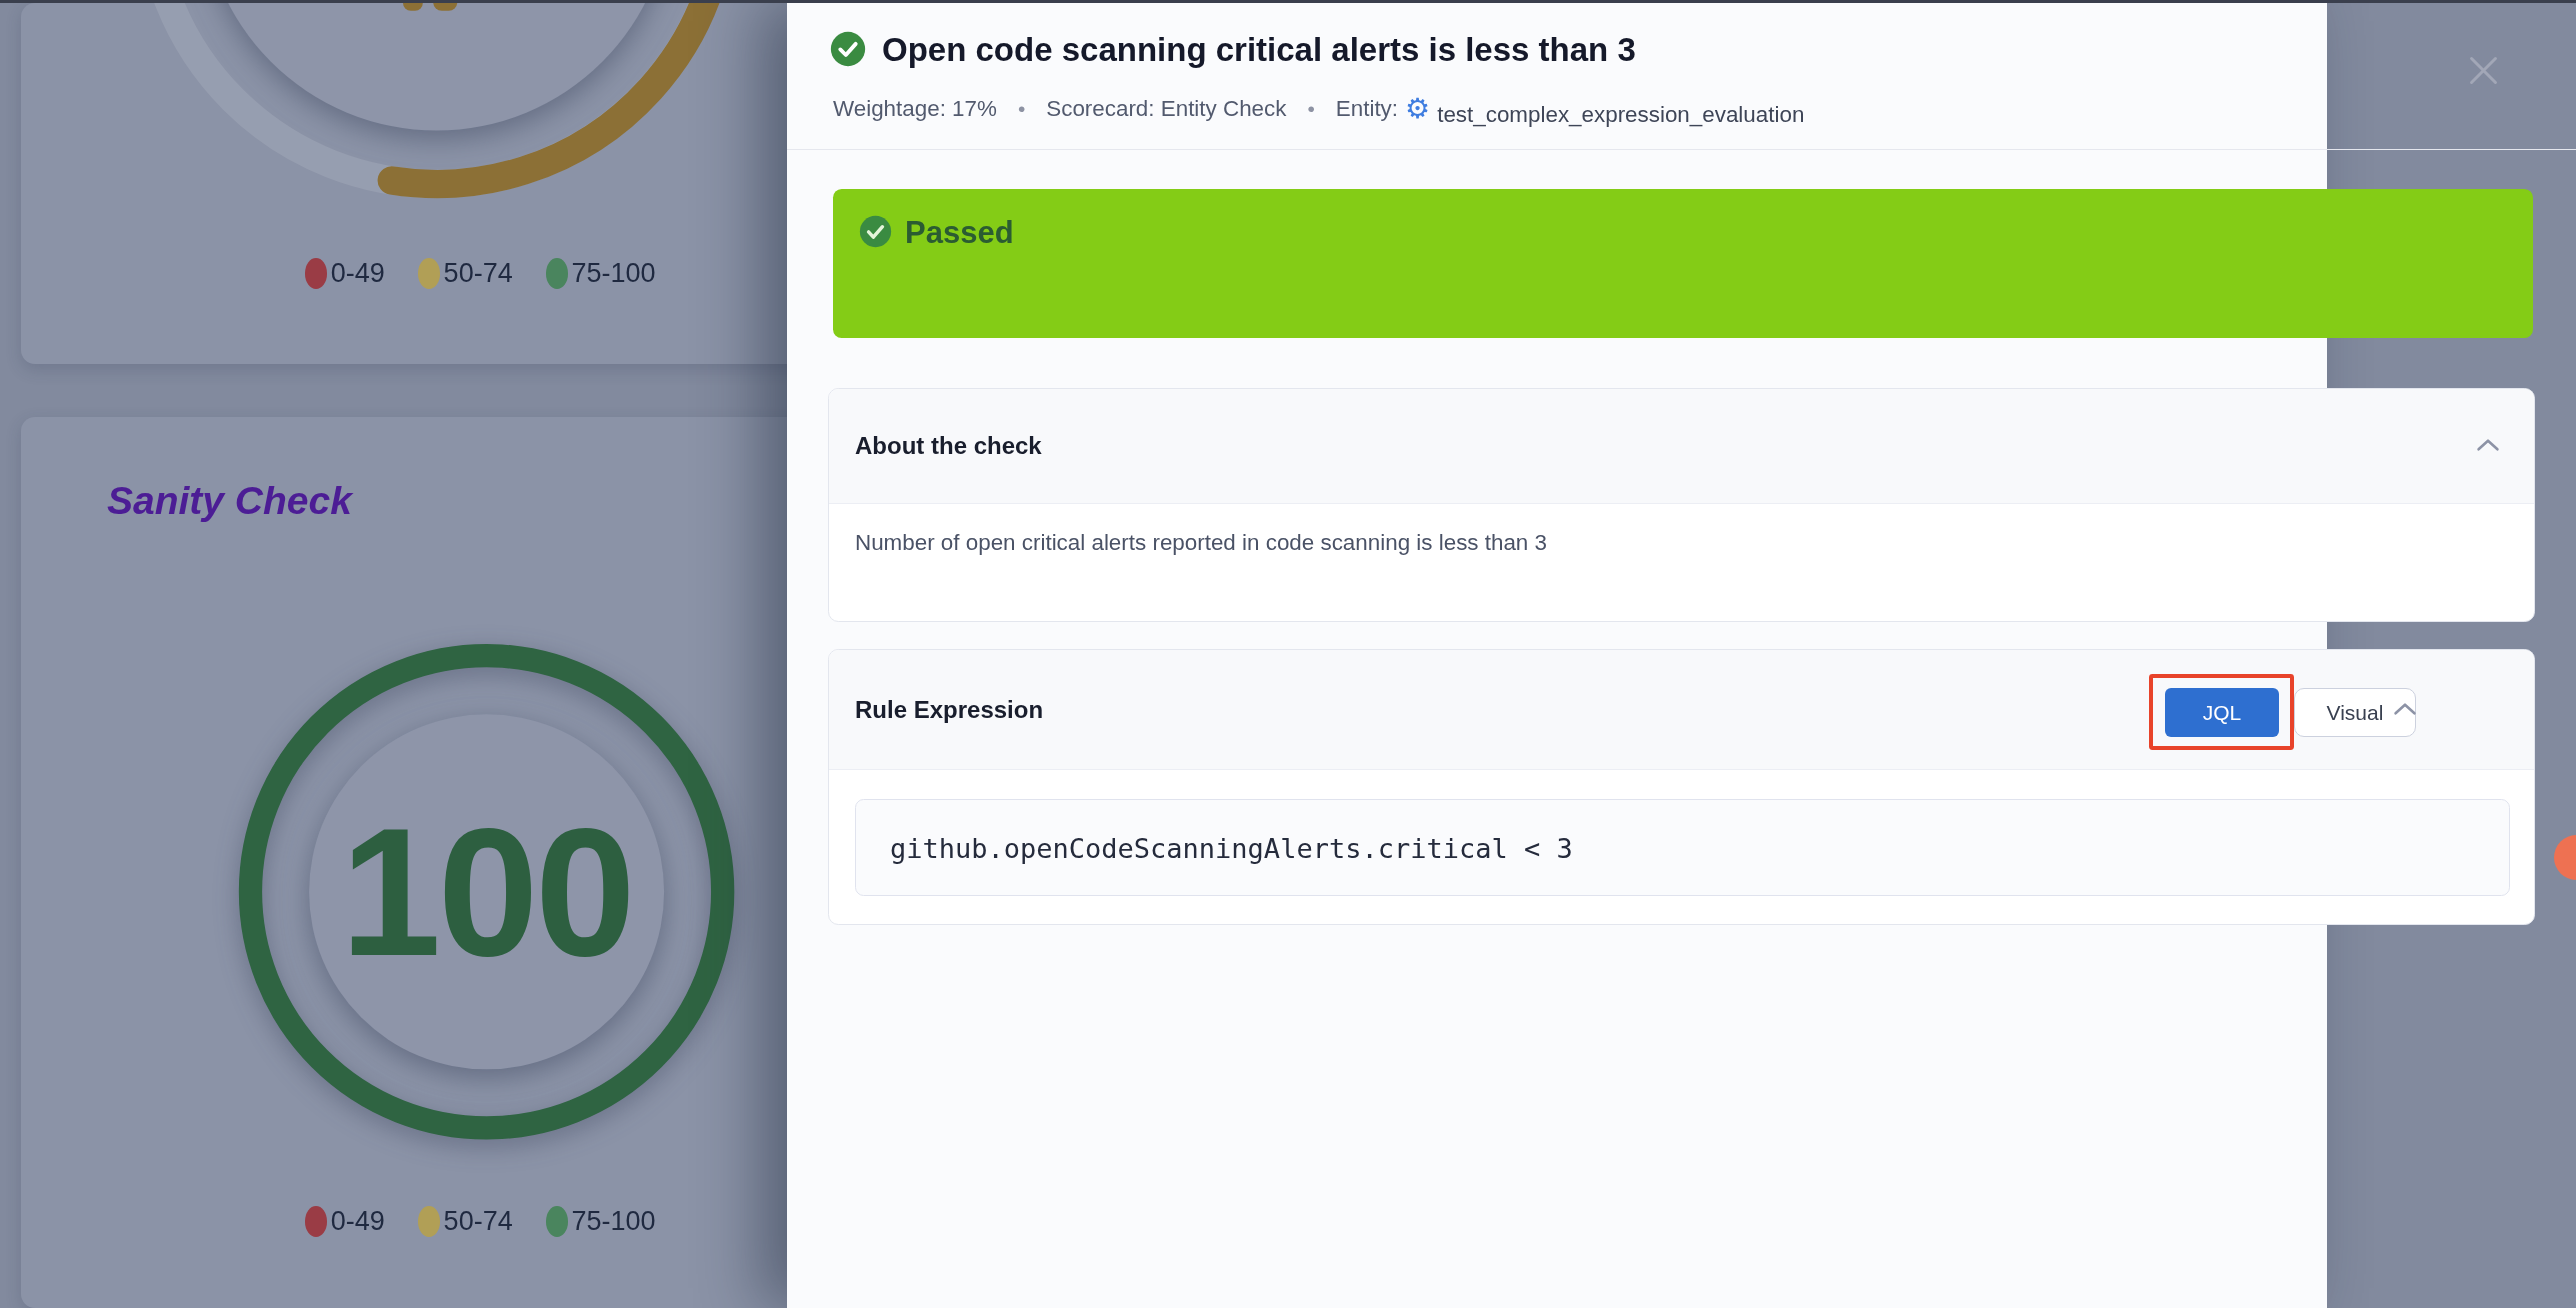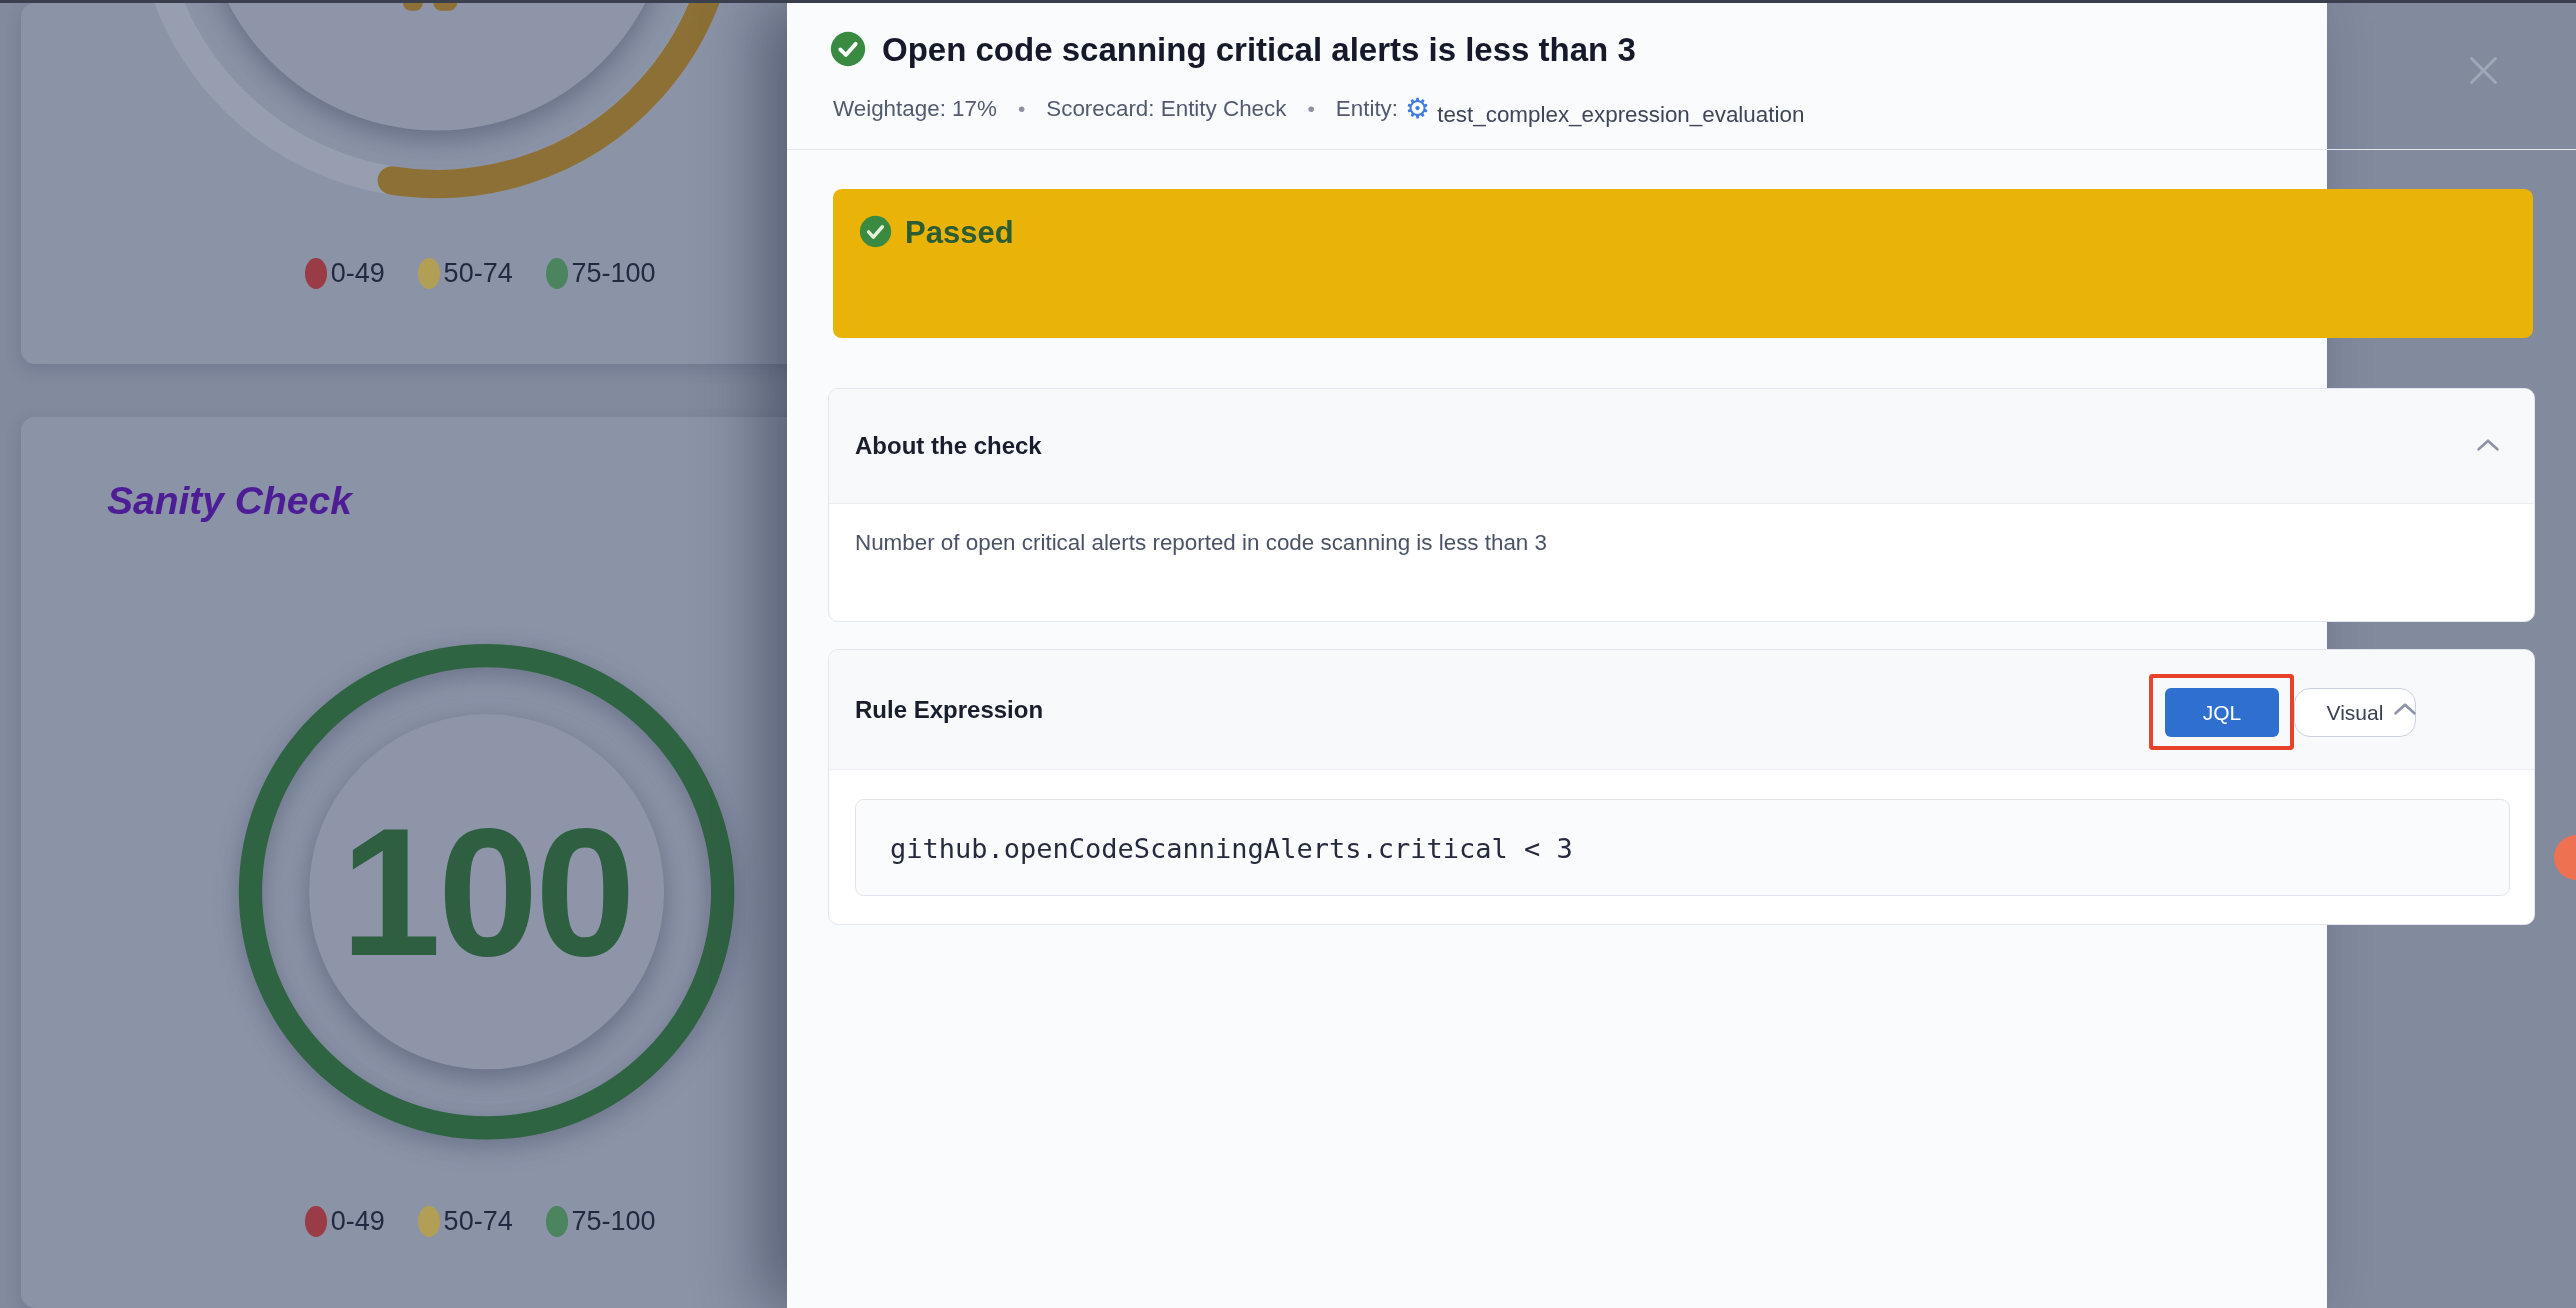--- a/index.html
+++ b/index.html
@@ -29,40 +29,40 @@
   .modal-check-icon { position:absolute; left:43px; top:31px; width:36px; height:36px; }
   .modal-title { position:absolute; left:95px; top:29px; font-size:33px; font-weight:700; color:#15192a; line-height:41px; }
   .meta-row { position:absolute; left:46px; top:90px; display:flex; align-items:center; gap:21px; font-size:22.4px; color:#525a6e; }
   .meta-bullet { color:#8d92a3; font-size:21px; }
   .meta-entity { display:flex; align-items:center; gap:7px; }
   .gear-icon { color:#3f7de0; font-size:28px; line-height:28px; }
   .meta-entity-value { color:#3e4557;margin-top:12px; }
   .close-btn { position:absolute; left:1676px; top:50px; width:41px; height:41px; background:none; border:none; cursor:pointer; }
   .header-divider { position:absolute; left:0; top:149px; width:1789px; height:0.9px; background:#e5e7ee; }
 
-  .passed-banner { position:absolute; left:46px; top:189px; width:1700px; height:149px; background:#eab308; border-radius:8.6px; }
+  .passed-banner { position:absolute; left:46px; top:189px; width:1700px; height:149px; background:#84cc16; border-radius:8.6px; }
   .passed-icon { position:absolute; left:26px; top:26px; width:33px; height:33px; }
   .passed-title { position:absolute; left:72px; top:26px; font-size:31px; font-weight:700; color:#2b5c32; }
   .passed-desc { position:absolute; left:26px; top:100px; font-size:22.4px; color:#49536a; }
 
   .section-card { position:absolute; left:41px; width:1707px; background:#ffffff; border:0.9px solid #e3e6ee; border-radius:10.3px; overflow:hidden; }
   .about-card { top:388px; height:234px; }
   .rule-card { top:649px; height:276px; }
   .sec-head { position:absolute; left:0; top:0; width:100%; background:#f8f9fb; border-bottom:0.9px solid #eceef4; }
   .about-card .sec-head { height:115px; }
   .rule-card .sec-head { height:120px; }
   .sec-title { position:absolute; left:26px; top:50%; transform:translateY(-50%); font-size:24px; font-weight:700; color:#191e2d; }
   .chevron-btn { position:absolute; background:none; border:none; cursor:pointer; width:34px; height:34px; }
   .about-card .chevron-btn { right:29px; top:40px; }
   .rule-card .chevron-btn { right:112px; top:43px; }
   .about-body { position:absolute; left:26px; top:141px; font-size:22.4px; color:#4a5266; }
 
   .jql-annotation { position:absolute; left:1320px; top:24px; width:145px; height:76px; border:4.3px solid #e8432a; border-radius:3.4px; z-index:3; }
   .jql-btn { position:absolute; left:1336px; top:38px; width:114px; height:49px; background:#2e6fd0; color:#ffffff; border:none; border-radius:6px; font-size:21px; font-family:"Liberation Sans", sans-serif; cursor:pointer; }
-  .visual-btn { position:absolute; left:1465px; top:38px; width:122px; height:49px; background:#ffffff; color:#394050; border:0.9px solid #ccd1de; border-radius:16px; font-size:21px; font-family:"Liberation Sans", sans-serif; cursor:pointer; }
+  .visual-btn { position:absolute; left:1465px; top:38px; width:122px; height:49px; background:#ffffff; color:#394050; border:0.9px solid #ccd1de; border-radius:10px; font-size:21px; font-family:"Liberation Sans", sans-serif; cursor:pointer; }
   .code-box { position:absolute; left:26px; top:149px; width:1655px; height:97px; background:#fafbfd; border:0.9px solid #e0e3ee; border-radius:8.6px; }
   .code-text { position:absolute; left:34px; top:50%; transform:translateY(-50%); font-family:"DejaVu Sans Mono", monospace; font-size:27px; color:#252b3c; white-space:pre; }
 
   .floating-dot { position:absolute; left:2554px; top:835px; width:45px; height:45px; border-radius:50%; background:#ee7152; z-index:30; border:none; cursor:pointer; }
 </style>
 </head>
 <body>
 
 <div class="topstrip"></div>
 

